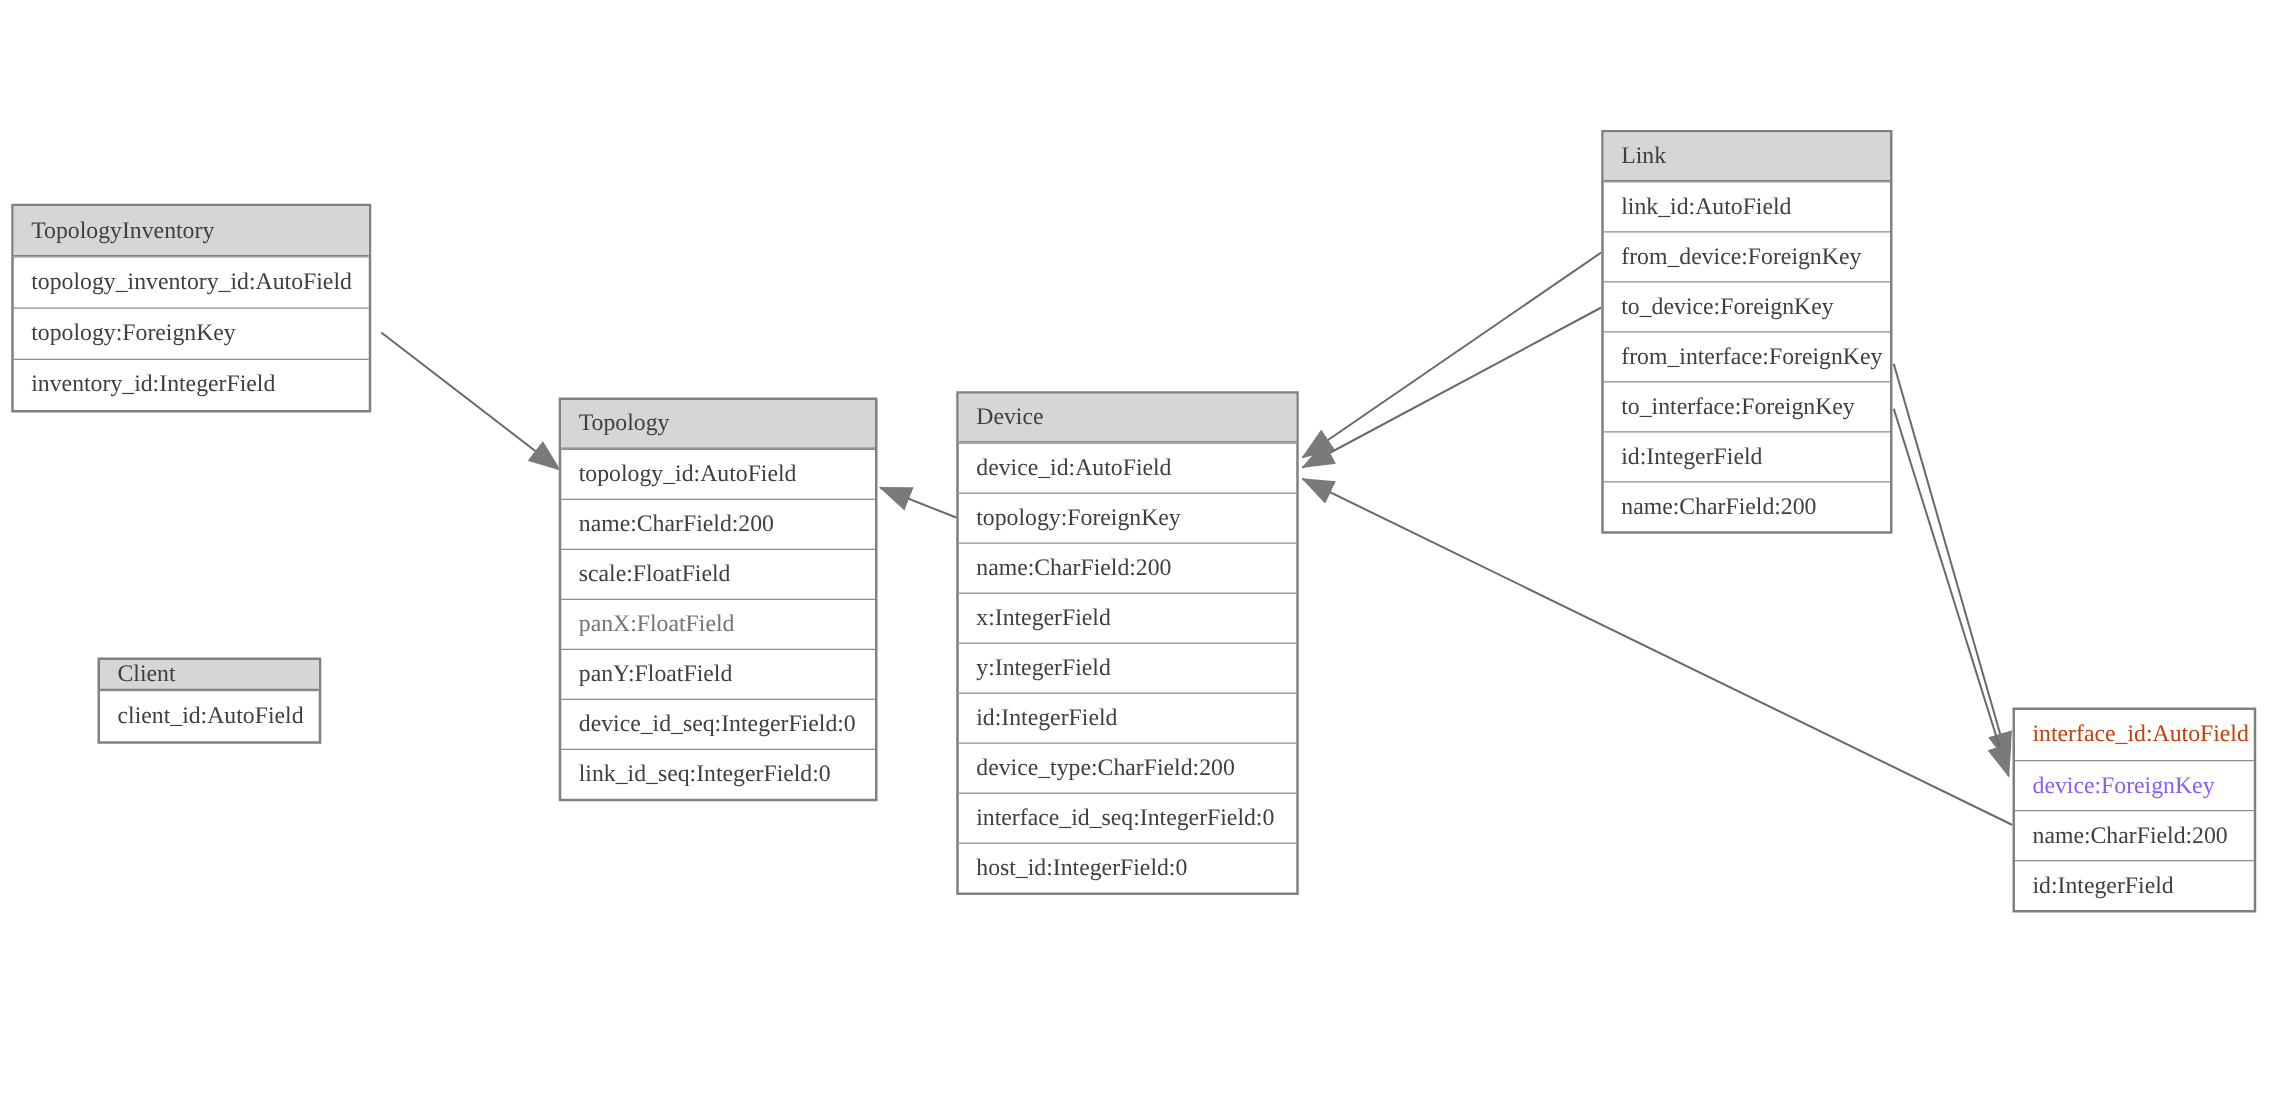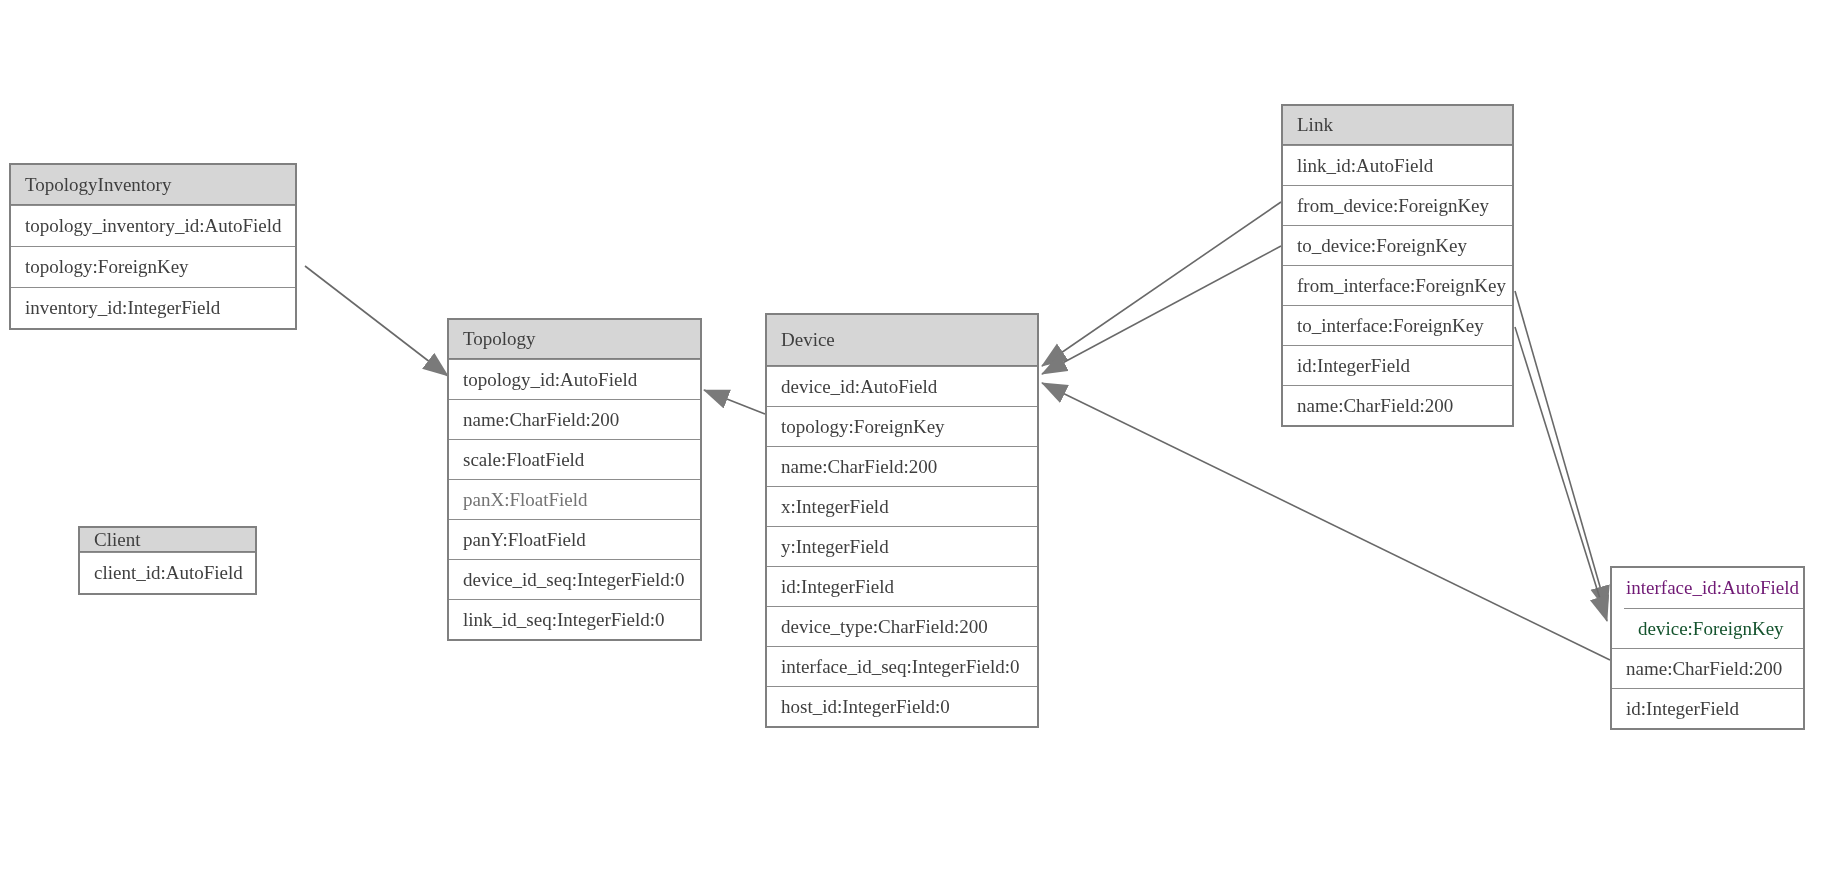--- a/index.html
+++ b/index.html
@@ -89,21 +89,21 @@
         <div class="entity-header" style="height: 39px; background: rgb(214, 214, 214); color: rgb(63, 63, 63);">Topology</div>
         <div class="entity-row" style="height: 40px; color: rgb(63, 63, 63);">topology_id:AutoField</div>
         <div class="entity-row" style="height: 40px; color: rgb(63, 63, 63);">name:CharField:200</div>
         <div class="entity-row" style="height: 40px; color: rgb(63, 63, 63);">scale:FloatField</div>
         <div class="entity-row" style="height: 40px; color: #737373;">panX:FloatField</div>
         <div class="entity-row" style="height: 40px; color: rgb(63, 63, 63);">panY:FloatField</div>
         <div class="entity-row" style="height: 40px; color: rgb(63, 63, 63);">device_id_seq:IntegerField:0</div>
         <div class="entity-row" style="height: 40px; color: rgb(63, 63, 63);">link_id_seq:IntegerField:0</div>
       </div>
       <div class="entity" style="left: 765px; top: 313px; width: 274px; border-color: rgb(128, 128, 128);">
-        <div class="entity-header" style="height: 51px; background: rgb(214, 214, 214); color: rgb(63, 63, 63);">Device</div>
+        <div class="entity-header" style="height: 39px; background: rgb(214, 214, 214); color: rgb(63, 63, 63);">Device</div>
         <div class="entity-row" style="height: 40px; color: rgb(63, 63, 63);">device_id:AutoField</div>
         <div class="entity-row" style="height: 40px; color: rgb(63, 63, 63);">topology:ForeignKey</div>
         <div class="entity-row" style="height: 40px; color: rgb(63, 63, 63);">name:CharField:200</div>
         <div class="entity-row" style="height: 40px; color: rgb(63, 63, 63);">x:IntegerField</div>
         <div class="entity-row" style="height: 40px; color: rgb(63, 63, 63);">y:IntegerField</div>
         <div class="entity-row" style="height: 40px; color: rgb(63, 63, 63);">id:IntegerField</div>
         <div class="entity-row" style="height: 40px; color: rgb(63, 63, 63);">device_type:CharField:200</div>
         <div class="entity-row" style="height: 40px; color: rgb(63, 63, 63);">interface_id_seq:IntegerField:0</div>
         <div class="entity-row" style="height: 40px; color: rgb(63, 63, 63);">host_id:IntegerField:0</div>
       </div>
@@ -111,19 +111,19 @@
         <div class="entity-header" style="height: 39px; background: rgb(214, 214, 214); color: rgb(63, 63, 63);">Link</div>
         <div class="entity-row" style="height: 40px; color: rgb(63, 63, 63);">link_id:AutoField</div>
         <div class="entity-row" style="height: 40px; color: rgb(63, 63, 63);">from_device:ForeignKey</div>
         <div class="entity-row" style="height: 40px; color: rgb(63, 63, 63);">to_device:ForeignKey</div>
         <div class="entity-row" style="height: 40px; color: rgb(63, 63, 63);">from_interface:ForeignKey</div>
         <div class="entity-row" style="height: 40px; color: rgb(63, 63, 63);">to_interface:ForeignKey</div>
         <div class="entity-row" style="height: 40px; color: rgb(63, 63, 63);">id:IntegerField</div>
         <div class="entity-row" style="height: 40px; color: rgb(63, 63, 63);">name:CharField:200</div>
       </div>
       <div class="entity" style="left: 1610px; top: 566px; width: 195px; border-color: rgb(128, 128, 128);">
-        <div class="entity-row" style="height: 40px; color: #701a75;">interface_id:AutoField</div>
-        <div class="entity-row" style="height: 40px; color: #14532d; margin-left: 12px;">device:ForeignKey</div>
+        <div class="entity-row" style="height: 40px; color: #c2410c;">interface_id:AutoField</div>
+        <div class="entity-row" style="height: 40px; color: #8b5cf6;">device:ForeignKey</div>
         <div class="entity-row" style="height: 40px; color: rgb(63, 63, 63);">name:CharField:200</div>
         <div class="entity-row" style="height: 40px; color: rgb(63, 63, 63);">id:IntegerField</div>
       </div>
     </div>
 </div>
 
 </body></html>

